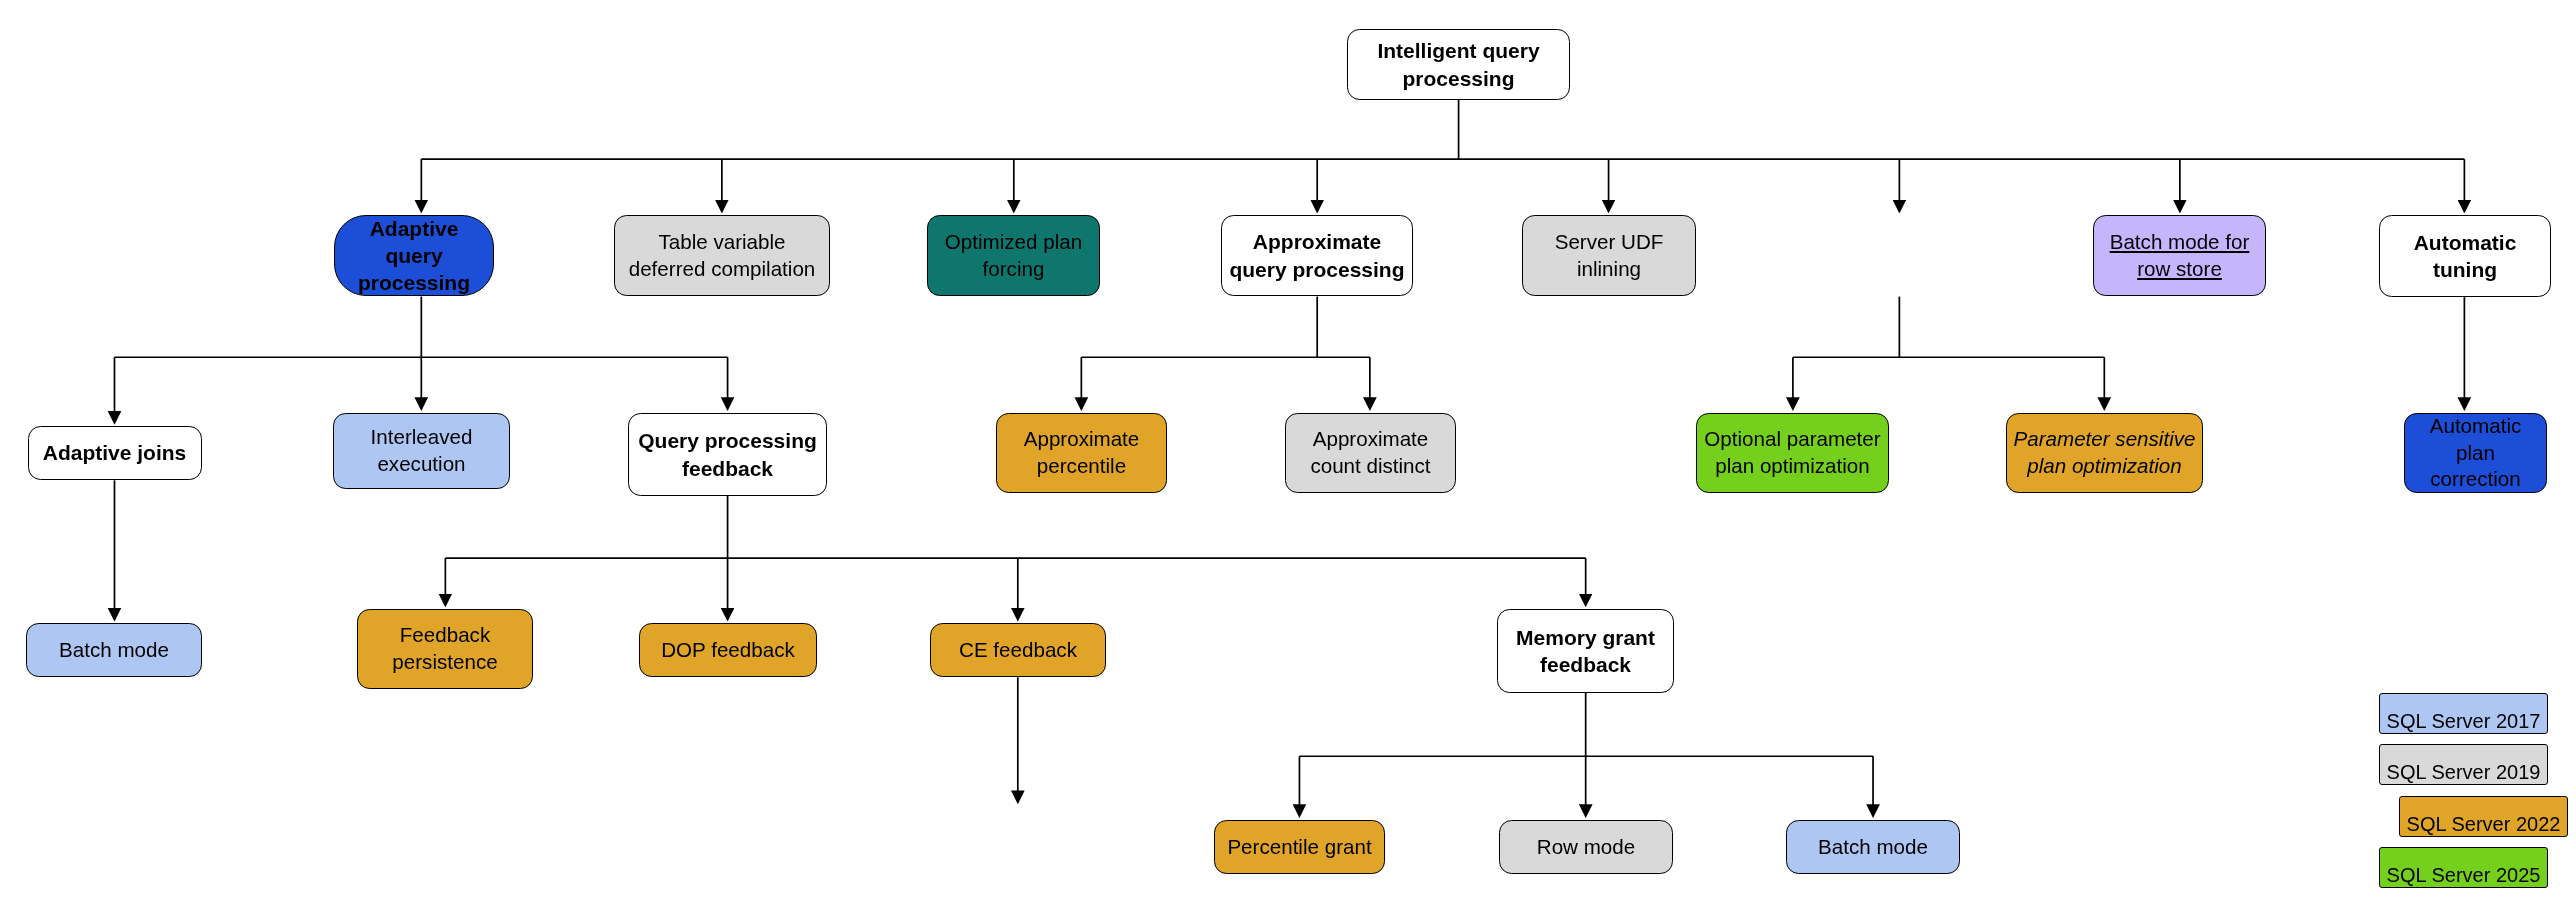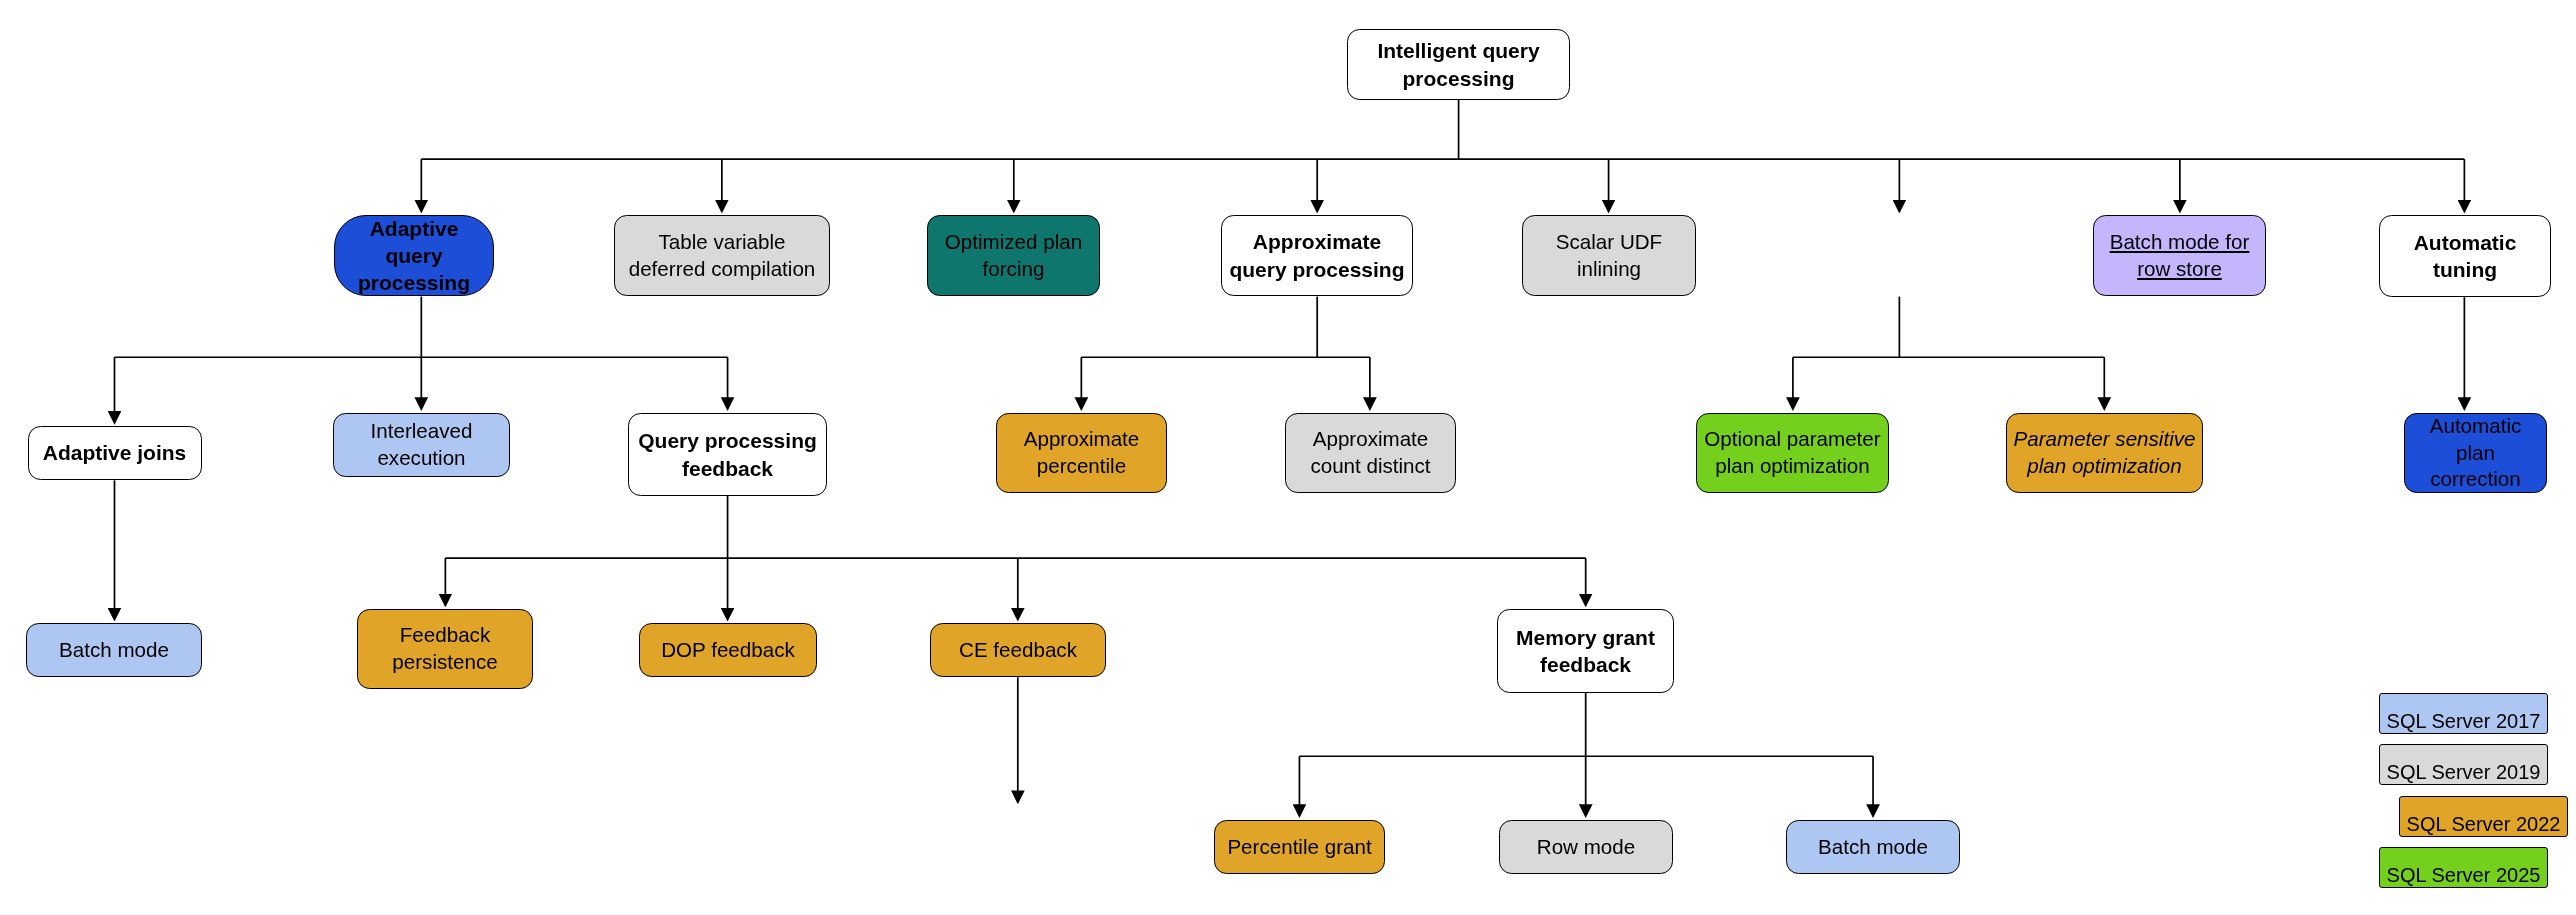--- a/index.html
+++ b/index.html
@@ -125,28 +125,28 @@
 <div class="node parent" style="left: 1347px; top: 29px; width: 223px; height: 71px; background: rgb(255, 255, 255);"><span>Intelligent query
 processing</span></div>
     <div class="node parent" style="left: 334px; top: 215px; width: 160px; height: 81px; background: #1d4ed8; border-radius: 32px;"><span>Adaptive query
 processing</span></div>
     <div class="node" style="left: 614px; top: 215px; width: 216px; height: 81px; background: rgb(217, 217, 217);"><span>Table variable
 deferred compilation</span></div>
     <div class="node" style="left: 927px; top: 215px; width: 173px; height: 81px; background: #0f766e;"><span>Optimized plan
 forcing</span></div>
     <div class="node parent" style="left: 1221px; top: 215px; width: 192px; height: 81px; background: rgb(255, 255, 255);"><span>Approximate
 query processing</span></div>
-    <div class="node" style="left: 1522px; top: 215px; width: 174px; height: 81px; background: rgb(217, 217, 217);"><span>Scalar UDF
+    <div class="node" style="left: 1522px; top: 215px; width: 174px; height: 81px; background: rgb(217, 217, 217);"><span>Server UDF
 inlining</span></div>
     <div class="node" style="left: 2093px; top: 215px; width: 173px; height: 81px; background: #c4b5fd; text-decoration: underline;"><span>Batch mode for
 row store</span></div>
     <div class="node parent" style="left: 2379px; top: 215px; width: 172px; height: 82px; background: rgb(255, 255, 255);"><span>Automatic
 tuning</span></div>
     <div class="node parent" style="left: 27.5px; top: 426px; width: 174px; height: 54px; background: rgb(255, 255, 255);"><span>Adaptive joins</span></div>
-    <div class="node" style="left: 333px; top: 413px; width: 177px; height: 64px; background: rgb(174, 198, 242); text-align: center;"><span>Interleaved
+    <div class="node" style="left: 333px; top: 413px; width: 177px; height: 76px; background: rgb(174, 198, 242); text-align: center;"><span>Interleaved
 execution</span></div>
     <div class="node parent" style="left: 628px; top: 413px; width: 199px; height: 83px; background: rgb(255, 255, 255);"><span>Query processing
 feedback</span></div>
     <div class="node" style="left: 996px; top: 413px; width: 171px; height: 80px; background: rgb(223, 164, 40);"><span>Approximate
 percentile</span></div>
     <div class="node" style="left: 1285px; top: 413px; width: 171px; height: 80px; background: rgb(217, 217, 217);"><span>Approximate
 count distinct</span></div>
     <div class="node" style="left: 1696px; top: 413px; width: 193px; height: 80px; background: rgb(116, 208, 28);"><span>Optional parameter
 plan optimization</span></div>
     <div class="node" style="left: 2006px; top: 413px; width: 197px; height: 80px; background: rgb(223, 164, 40); font-style: italic;"><span>Parameter sensitive

